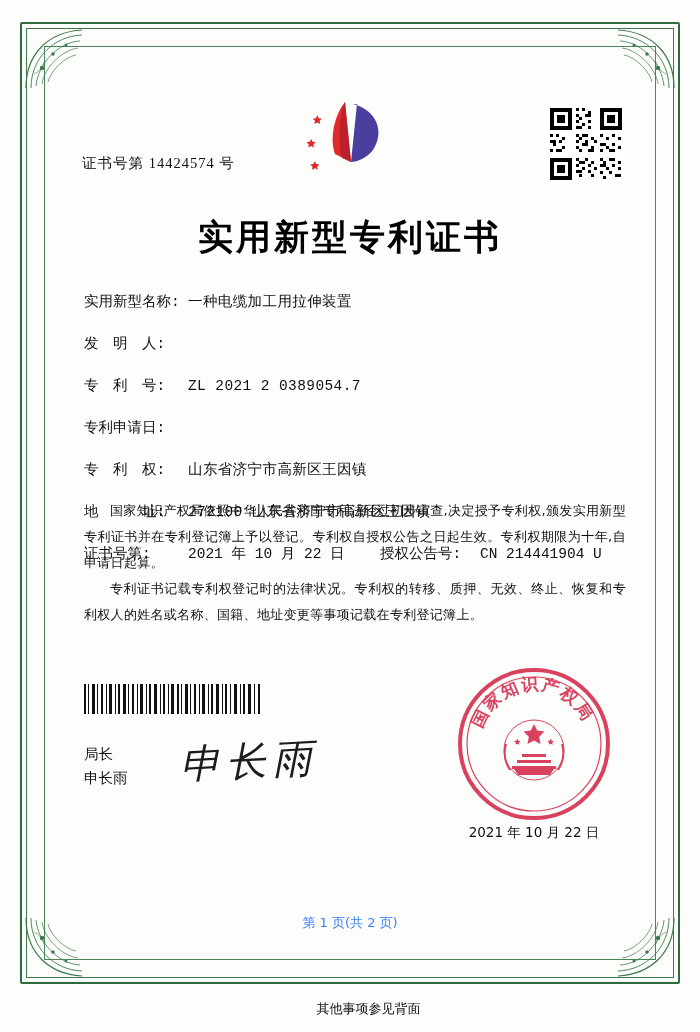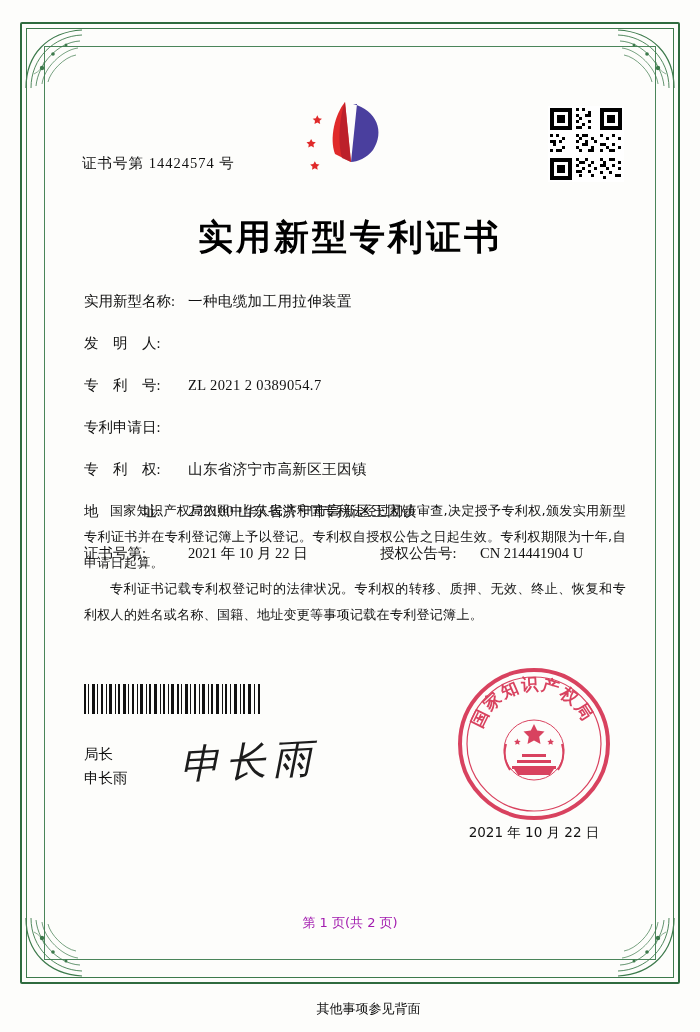--- a/index.html
+++ b/index.html
@@ -115,21 +115,21 @@
   .fields {
     position: absolute;
     top: 228px;
     left: 22px;
     right: 10px;
   }
   .field-row {
     display: flex;
     align-items: baseline;
     margin-bottom: 23px;
-    font-family: Liberation Serif, serif;
+    font-family: Liberation Mono, monospace;
     font-size: 14.5px;
     color: #111;
   }
   .f-label {
     width: 104px;
     flex: 0 0 104px;
     letter-spacing: 0px;
     white-space: nowrap;
   }
   .f-value {
@@ -212,21 +212,21 @@
   }
 
   .page-num {
     position: absolute;
     left: 0;
     right: 0;
     bottom: 10px;
     text-align: center;
     font-family: "DejaVu Sans", sans-serif;
     font-size: 13px;
-    color: #a21caf;
+    color: #3b82f6;
   }
 
   .footer-note {
     position: absolute;
     left: 0;
     right: 0;
     bottom: 14px;
     text-align: center;
     font-family: "DejaVu Sans", sans-serif;
     font-size: 13px;

